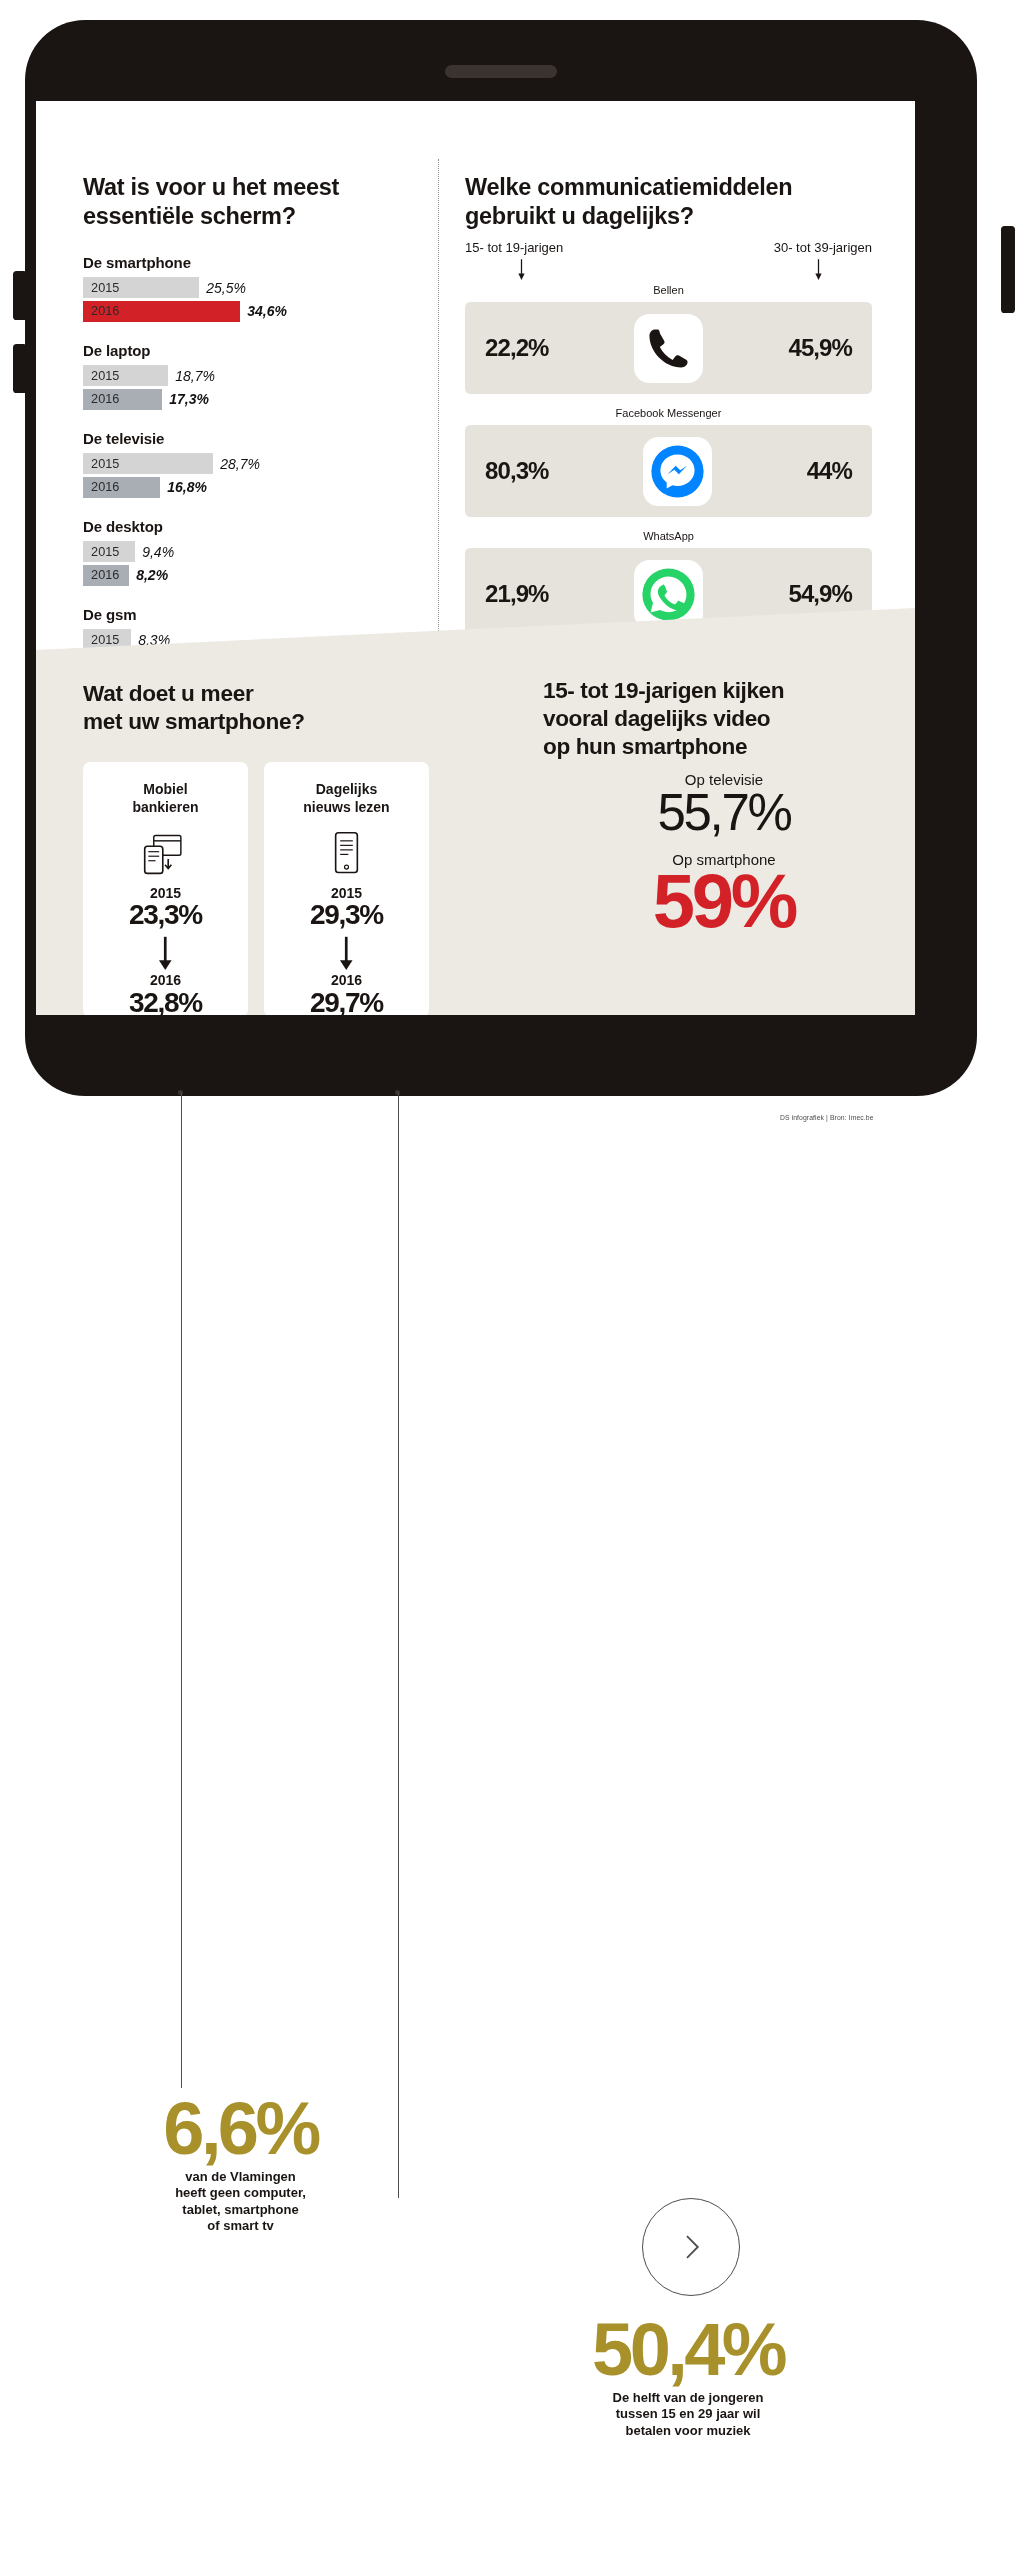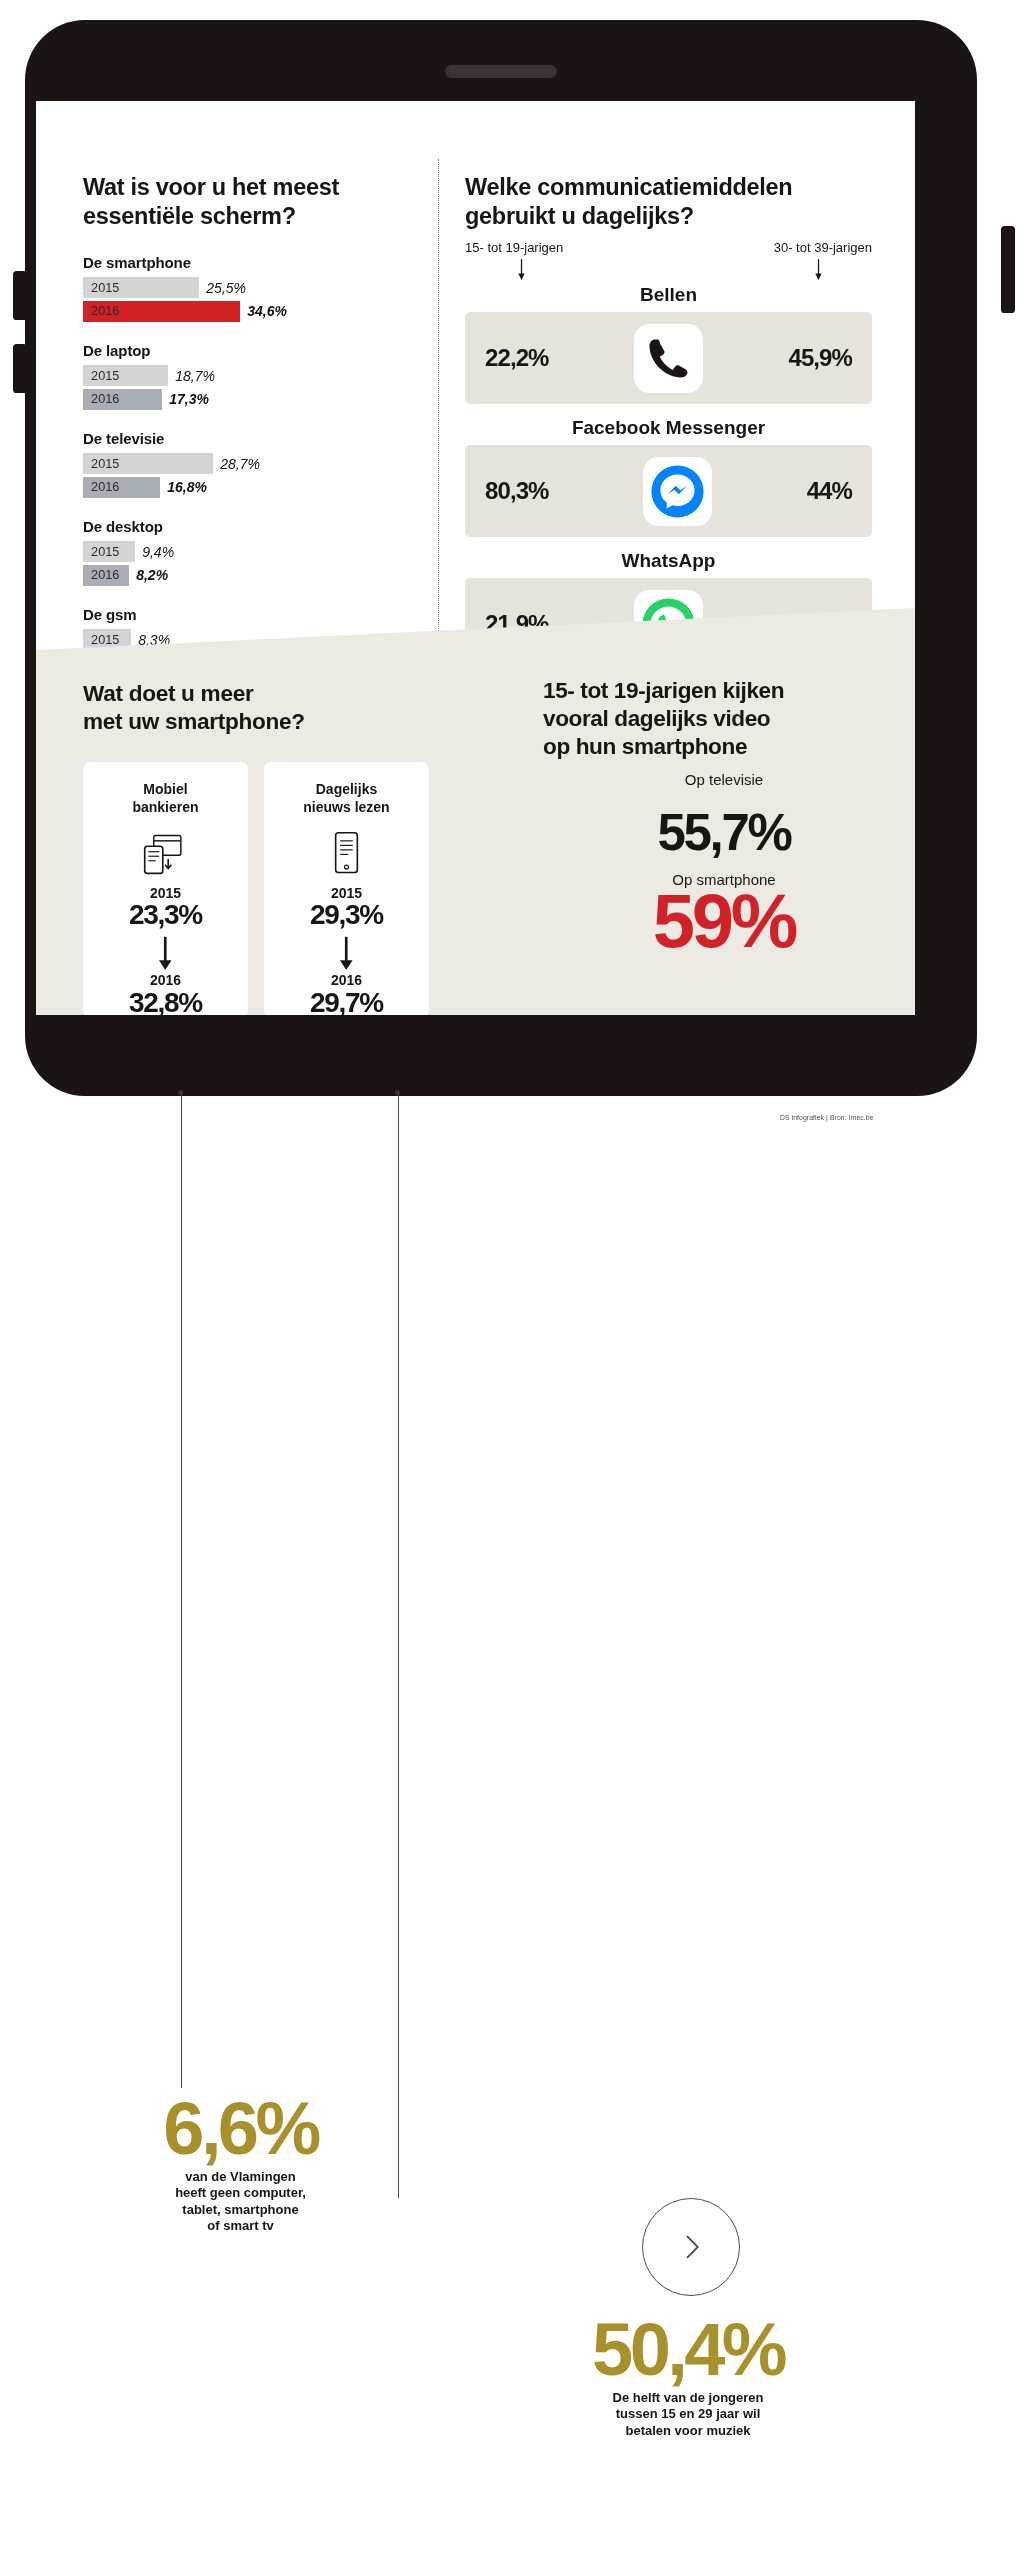--- a/index.html
+++ b/index.html
@@ -76,21 +76,21 @@
   #age-left{ left:0px; }
   #age-right{ right:0px; }
   .age-arrow{
     position:absolute; top:19px; width:9px; height:22px;
   }
   #age-arrow-left{ left:52px; }
   #age-arrow-right{ right:49px; }
 
   .app-block{ margin-bottom:12.7px; }
   .app-name{
-    text-align:center; font-size:19px; font-weight:700; margin-bottom:6.3px;
+    text-align:center; font-size:11px; font-weight:400; margin-bottom:6.3px;
   }
   .app-row{
     display:flex; align-items:center; justify-content:space-between;
     background:#e6e3dd; border-radius:5.4px; height:92px; padding:0 20px;
   }
   .app-pct{ font-size:24px; font-weight:700; color:#1a1513; letter-spacing:-0.9px; }
   .app-icon{
     width:69px; height:69px; border-radius:15.4px; flex:none;
     display:flex; align-items:center; justify-content:center;
     background:#ffffff;
@@ -123,21 +123,21 @@
   #card-banking{ left:47px; }
   #card-news{ left:228px; }
   .card-title{ font-size:14px; font-weight:700; line-height:1.3; }
   .card-icon{ height:52px; display:flex; align-items:center; justify-content:center; margin:11px 0 5.4px; }
   .card-year{ font-size:14px; font-weight:700; margin-top:1.8px; }
   .card-pct{ font-size:28px; font-weight:700; letter-spacing:-1.3px; margin-top:-1.8px; }
   .card-arrow{ display:flex; justify-content:center; margin:3.6px 0 1.8px; }
 
   #video-stats{ position:absolute; left:516px; top:116px; width:344px; text-align:center; }
   .video-label{ font-size:15px; font-weight:400; margin-bottom:-5.4px; }
-  #video-tv-pct{ font-size:51px; font-weight:700; letter-spacing:-2.3px;margin-top:20px; }
+  #video-tv-pct{ font-size:51px; font-weight:400; letter-spacing:-2.3px; }
   #video-phone-pct{ font-size:76px; font-weight:700; letter-spacing:-3.2px; color:#d32128; line-height:1.02; }
   #video-label-2{ margin-top:9px; }
 
   
   #credit{
     position:absolute; left:780px; top:1114px; font-size:6.8px; color:#4d4d4d;
     letter-spacing:0.1px;
   }
 
   

